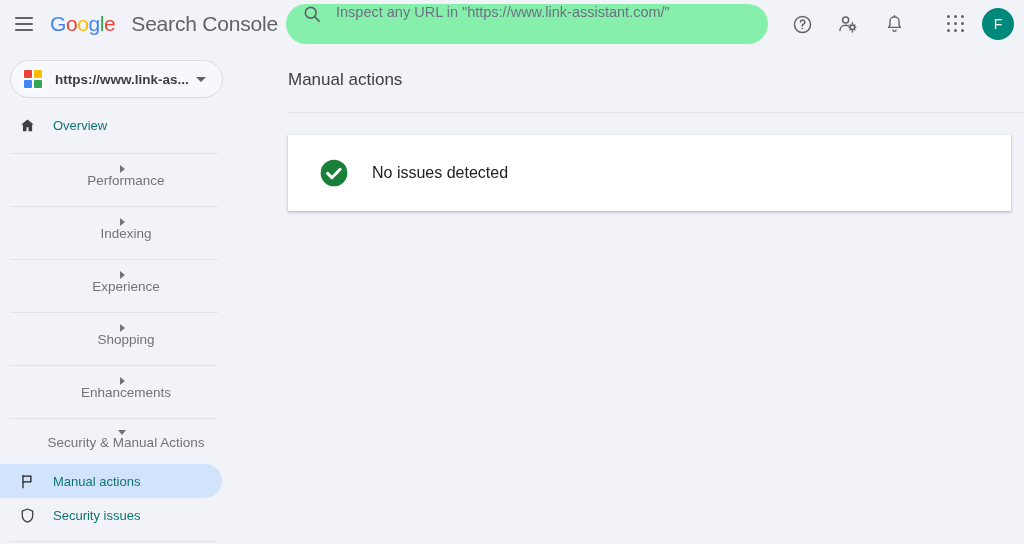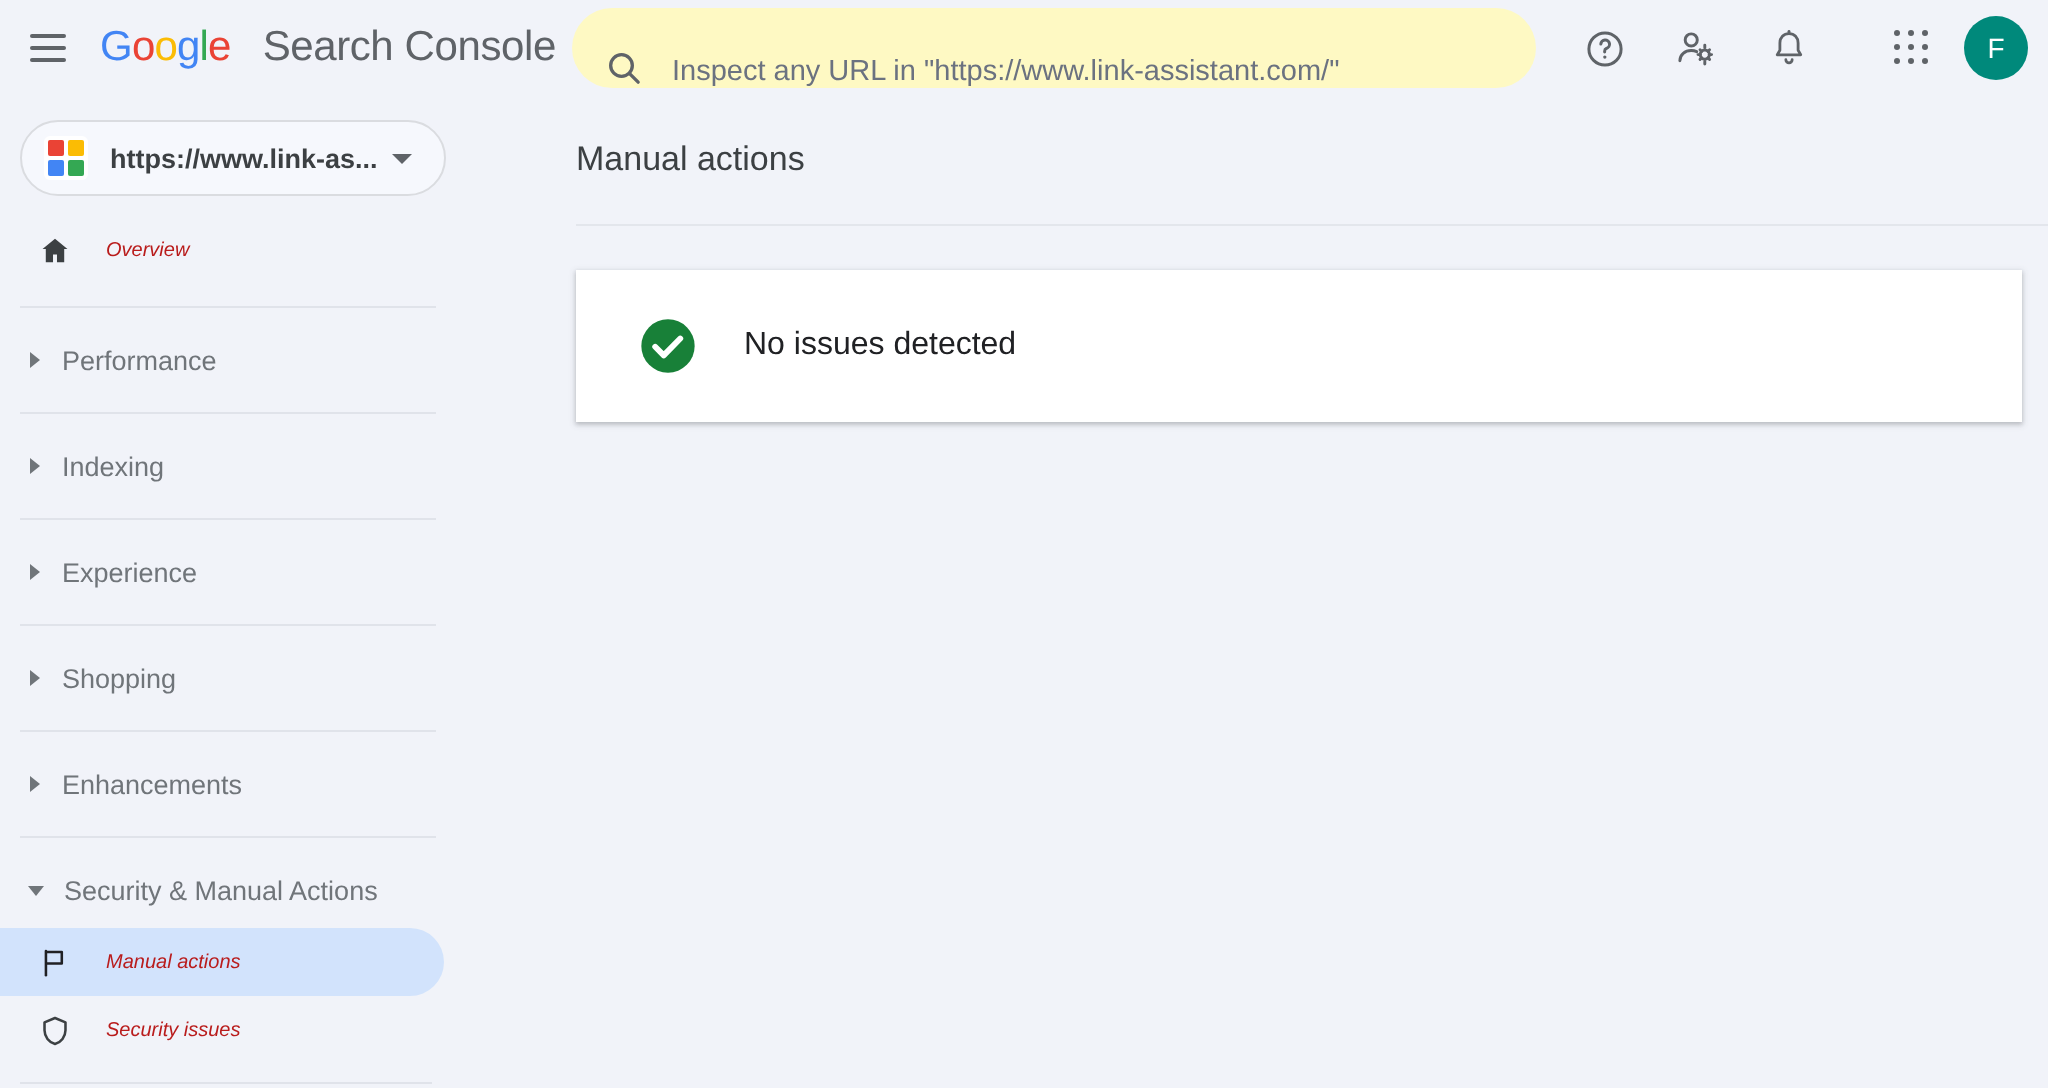--- a/index.html
+++ b/index.html
@@ -35,22 +35,22 @@
     display: flex; align-items: center;
   }
   .brand .g-logo { font-weight: 500; letter-spacing: -0.4px; text-align: center; }
   .g1 { color: #4285f4; } .g2 { color: #ea4335; } .g3 { color: #fbbc05; }
   .g4 { color: #4285f4; } .g5 { color: #34a853; } .g6 { color: #ea4335; }
   .brand .product { margin-left: 16px; color: #5f6368; }
 
   .searchbar {
     position: absolute; left: 286px; top: 4px;
     width: 482px; height: 40px;
-    background: #fef9c3; border-radius: 20px;
-    display: flex; align-items: flex-end;
+    background: #86efac; border-radius: 20px;
+    display: flex; align-items: flex-start;
     cursor: text;
   }
   .searchbar .s-icon { margin-left: 16px; margin-right: 14px; display:flex; }
   .searchbar .s-placeholder {
     font-size: 14.5px; color: #6b7280; white-space: nowrap;
   }
 
   .header-actions {
     position: absolute; right: 0; top: 0; height: 48px;
     display: flex; align-items: center;
@@ -112,31 +112,31 @@
     margin-right: 16px;
   }
 
   .nav { margin-top: 10px; }
   .nav-item {
     height: 34px; display: flex; align-items: center;
     padding-left: 17px; cursor: pointer;
     border-radius: 0 17px 17px 0; margin-right: 18px;
   }
   .nav-item .ni-icon { width: 20px; display: flex; align-items: center; justify-content: center; margin-right: 16px; }
-  .nav-item .ni-label { font-size: 10px; color: #b91c1c; white-space: nowrap; font-style: italic; }
+  .nav-item .ni-label { font-size: 13px; color: #0f766e; white-space: nowrap; }
   .nav-item.active { background: #d2e3fc; }
 
   .nav-divider {
     height: 1px; background: #e0e3ea;
     margin: 11px 22px 11px 10px;
   }
 
   .nav-section {
     height: 30px; display: flex; align-items: center;
-    padding-left: 12px; cursor: pointer;
+    padding-left: 12px; cursor: pointer; flex-direction: column;
   }
   .nav-section .caret-right {
     width: 0; height: 0;
     border-top: 4.5px solid transparent; border-bottom: 4.5px solid transparent;
     border-left: 5.5px solid #70757a;
     margin-right: 11px; margin-left: 3px;
   }
   .nav-section .caret-down {
     width: 0; height: 0;
     border-left: 4.5px solid transparent; border-right: 4.5px solid transparent;

